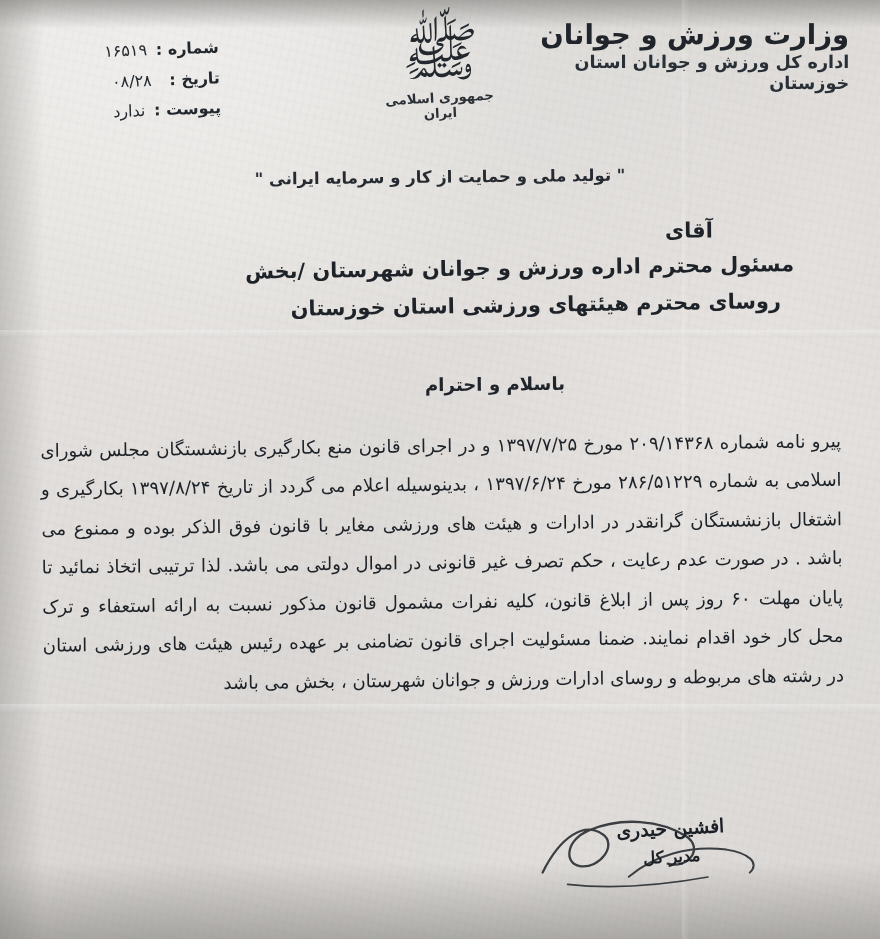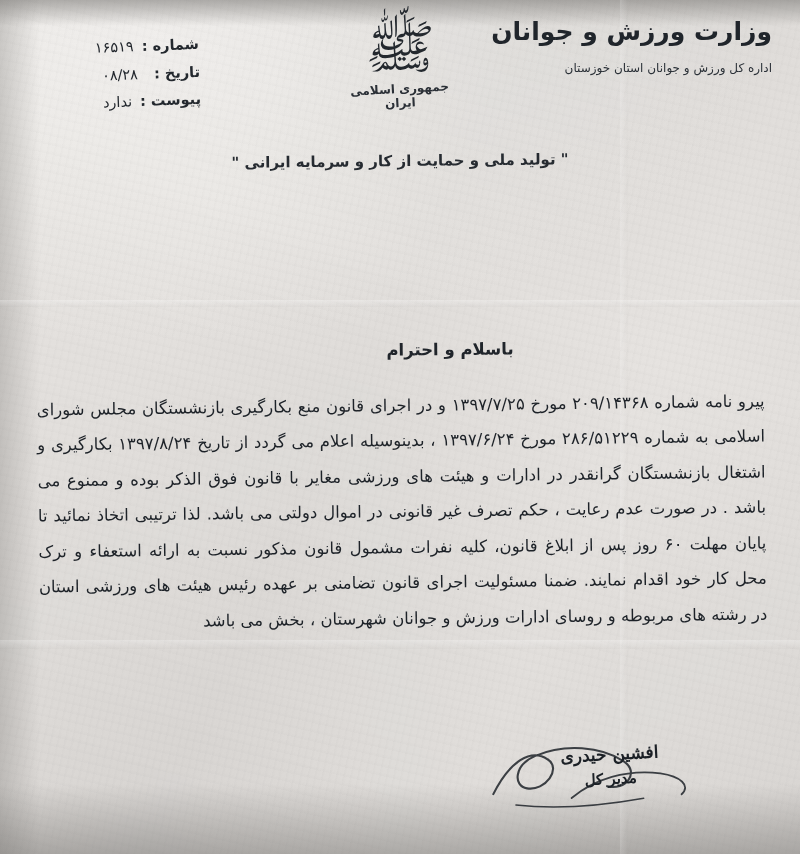--- a/index.html
+++ b/index.html
@@ -63,23 +63,22 @@
     text-align: right;
     color: #20252b;
   }
   .ministry-title {
     font-size: 25px;
     font-weight: bold;
     letter-spacing: 0.5px;
     line-height: 1.25;
   }
   .dept-title {
-    margin-top: 14px;
-    font-size: 12px;
-    font-weight: normal;
+    font-size: 16px;
+    font-weight: bold;
     color: #2a3037;
   }
   .emblem {
     position: absolute;
     top: 18px;
     left: 50%;
     transform: translateX(-50%);
     width: 120px;
     text-align: center;
     color: #23282e;
@@ -270,20 +269,25 @@
     <div class="meta-row">
       <span class="meta-label">پیوست :</span>
       <span class="meta-value">ندارد</span>
     </div>
   </div>
 
   <div class="header-rule"></div>
 
   <div class="slogan">" تولید ملی و حمایت از کار و سرمایه ایرانی "</div>
 
+  <div class="addressee">
+    <div class="line l1">آقای</div>
+    <div class="line l2">مسئول محترم اداره ورزش و جوانان شهرستان /بخش</div>
+    <div class="line l3">روسای محترم هیئتهای ورزشی استان خوزستان</div>
+  </div>
 
   <div class="greeting">باسلام و احترام</div>
 
   <div class="body-text">
     <p>پیرو نامه شماره ۲۰۹/۱۴۳۶۸ مورخ ۱۳۹۷/۷/۲۵ و در اجرای قانون منع بکارگیری بازنشستگان مجلس شورای اسلامی به شماره ۲۸۶/۵۱۲۲۹ مورخ ۱۳۹۷/۶/۲۴ ، بدینوسیله اعلام می گردد از تاریخ ۱۳۹۷/۸/۲۴ بکارگیری و اشتغال بازنشستگان گرانقدر در ادارات و هیئت های ورزشی مغایر با قانون فوق الذکر بوده و ممنوع می باشد . در صورت عدم رعایت ، حکم تصرف غیر قانونی در اموال دولتی می باشد. لذا ترتیبی اتخاذ نمائید تا پایان مهلت ۶۰ روز پس از ابلاغ قانون، کلیه نفرات مشمول قانون مذکور نسبت به ارائه استعفاء و ترک محل کار خود اقدام نمایند. ضمنا مسئولیت اجرای قانون تضامنی بر عهده رئیس هیئت های ورزشی استان در رشته های مربوطه و روسای ادارات ورزش و جوانان شهرستان ، بخش می باشد</p>
   </div>
 
   <div class="signature">
     <svg class="sig-scribble" viewBox="0 0 250 86">
       <path d="M18,62 C36,30 58,18 74,30 C88,40 70,62 52,58 C38,55 40,34 62,26 C92,15 128,20 150,36 C166,48 150,66 132,60" fill="none" stroke="#1f242a" stroke-width="2.1" stroke-linecap="round"></path>

